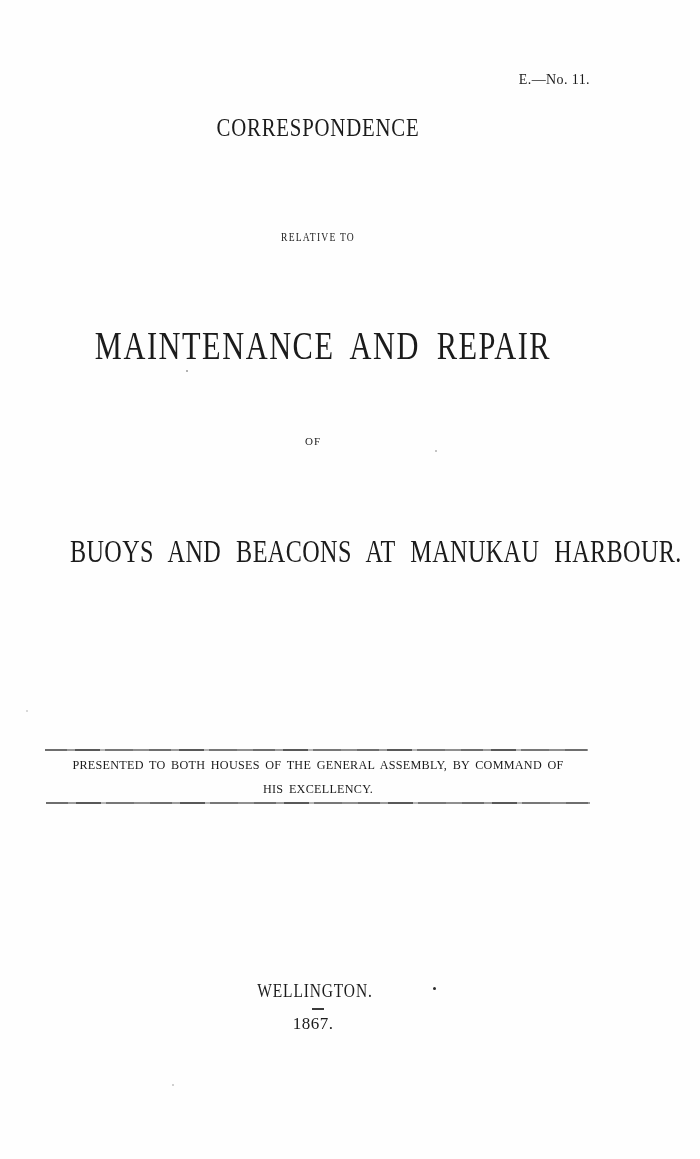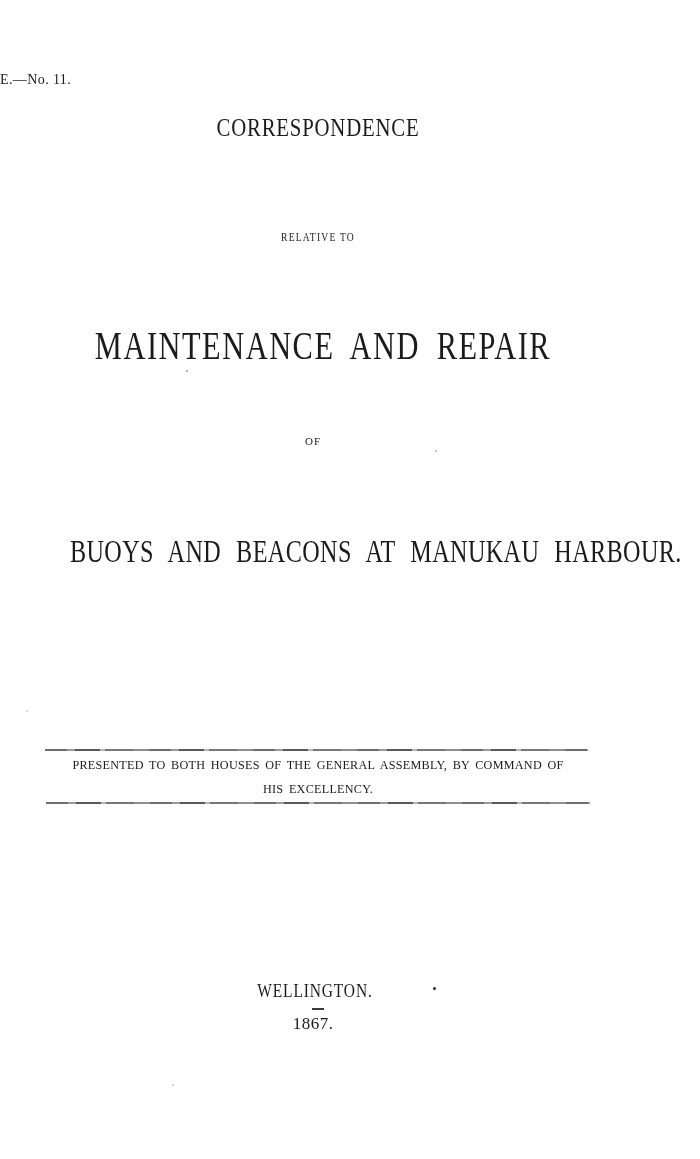--- a/index.html
+++ b/index.html
@@ -23,20 +23,21 @@
     text-align: center;
     line-height: 1;
     white-space: nowrap;
     transform-origin: center center;
   }
   .doc-ref {
     position: absolute;
     left: 0;
     top: 73px;
     width: 590px;
+    text-align: right;
     font-size: 14px;
     letter-spacing: 0.4px;
     line-height: 1;
   }
   .main-title {
     top: 115px;
     font-size: 26px;
     letter-spacing: 1px;
     transform: scaleX(0.80);
   }

